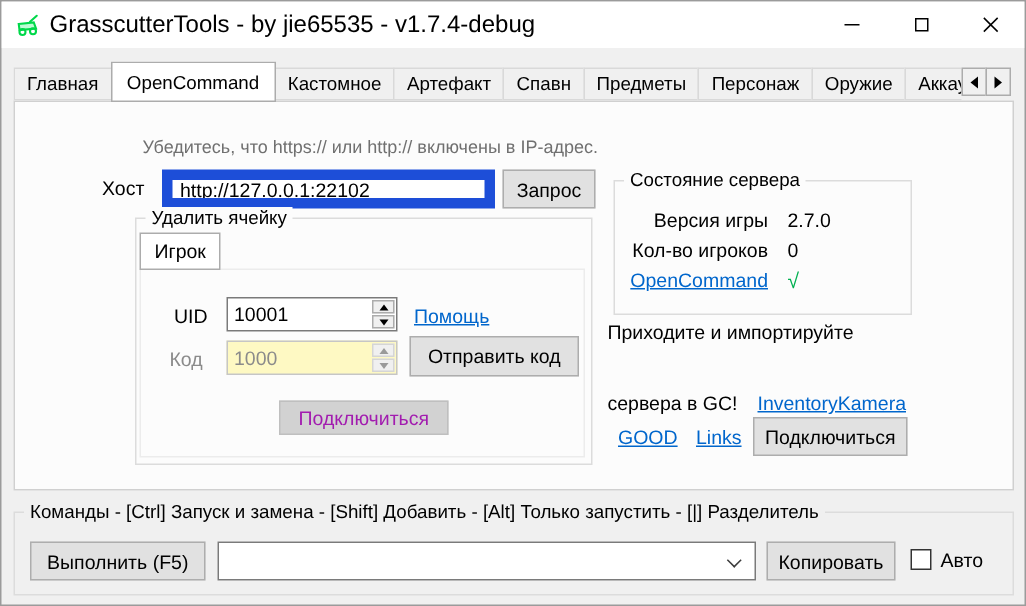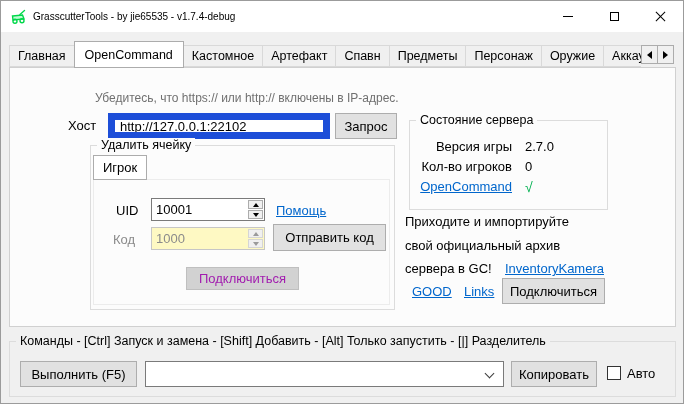--- a/index.html
+++ b/index.html
@@ -7,21 +7,21 @@
 
   .window {
     position: relative; width: 684px; height: 404px;
     background: #f0f0f0; border: 1px solid #9b9b9b;
     font-size: 13px; color: #000; overflow: hidden;
   }
 
   
   .titlebar { position: absolute; left: 0; top: 0; right: 0; height: 31px; background: #ffffff; }
   .app-icon { position: absolute; left: 9px; top: 7px; }
-  .title-text { position: absolute; left: 32px; top: 0; height: 31px; line-height: 31px; font-size: 10px; white-space: nowrap; }
+  .title-text { position: absolute; left: 32px; top: 0; height: 31px; line-height: 31px; font-size: 16px; white-space: nowrap; }
   .win-btn { position: absolute; top: 0; width: 46px; height: 31px; display: flex; align-items: center; justify-content: center; }
   .btn-min { right: 92px; } .btn-max { right: 46px; } .btn-close { right: 0; }
   .glyph-min { width: 10px; height: 1px; background: #000; display: block; }
   .glyph-max { width: 9px; height: 9px; border: 1px solid #000; display: block; }
   .glyph-close { position: relative; width: 11px; height: 11px; display: block; }
   .glyph-close::before, .glyph-close::after {
     content: ""; position: absolute; left: -1px; top: 5px; width: 13px; height: 1px; background: #000;
   }
   .glyph-close::before { transform: rotate(45deg); }
   .glyph-close::after { transform: rotate(-45deg); }
@@ -221,21 +221,20 @@
         <span class="srow-label">Кол-во игроков</span>
         <span class="srow-value">0</span>
       </div>
       <div class="row3">
         <span class="srow-label as-link">OpenCommand</span>
         <span class="srow-value check-green">√</span>
       </div>
     </div>
 
     <div class="lbl imp-line1">Приходите и импортируйте</div>
-    <div class="lbl imp-line2">свой официальный архив</div>
     <div class="lbl imp-line3">сервера в GC!</div>
     <a class="link inventory-link">InventoryKamera</a>
     <a class="link good-link">GOOD</a>
     <a class="link links-link">Links</a>
     <div class="btn import-btn">Подключиться</div>
   </div>
 
   <div class="groupbox gb-commands">
     <span class="gb-label on-form">Команды - [Ctrl] Запуск и замена - [Shift] Добавить  - [Alt] Только запустить  - [|] Разделитель</span>
     <div class="btn run-btn">Выполнить (F5)</div>

